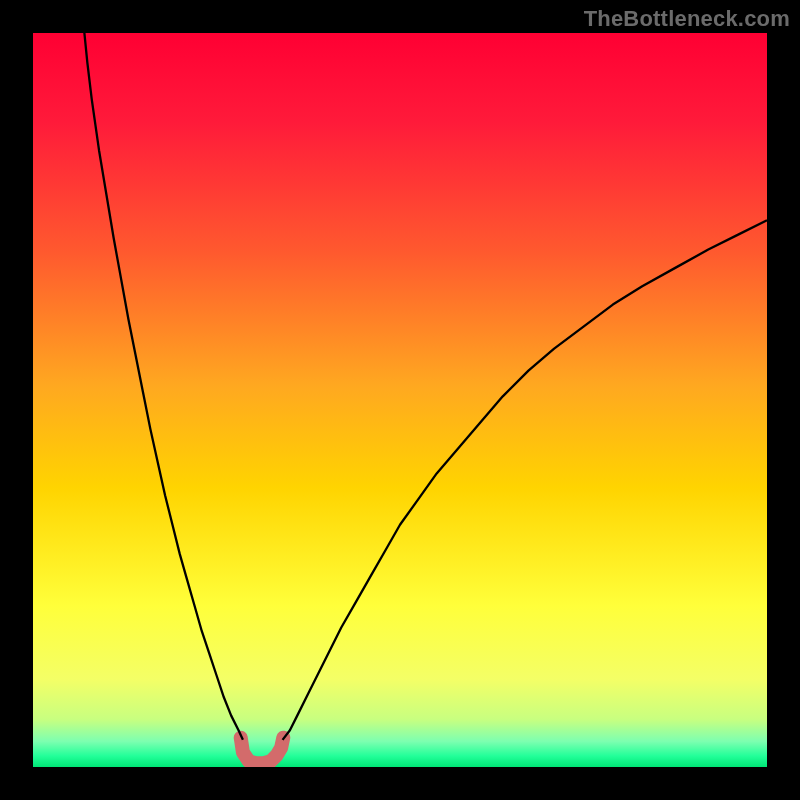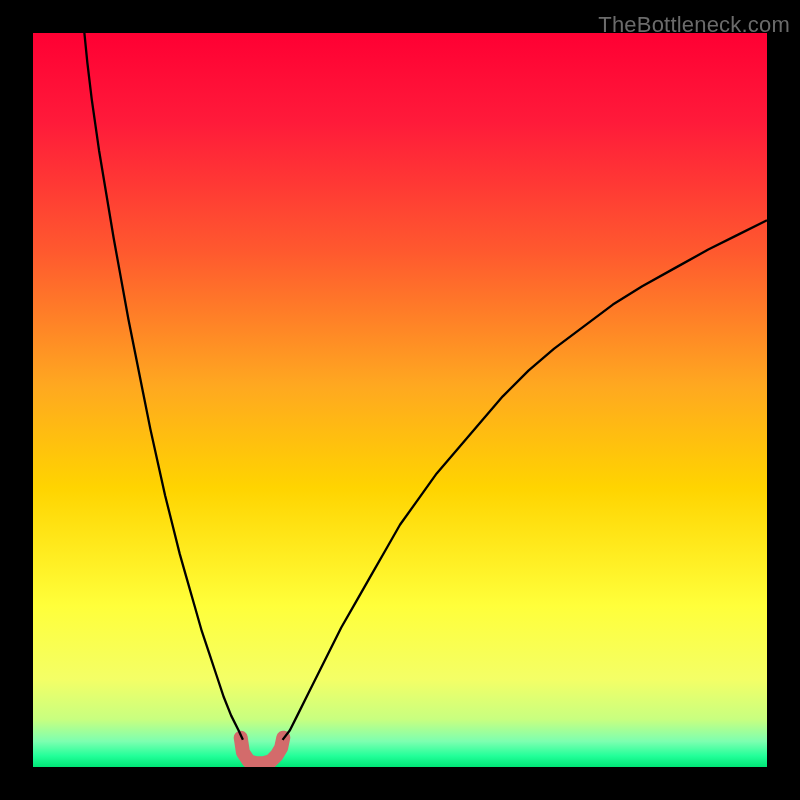--- a/index.html
+++ b/index.html
@@ -12,25 +12,25 @@
     font-family: Arial, Helvetica, sans-serif;
   }
   .stage {
     position: relative;
     width: 800px;
     height: 800px;
     background: #000;
   }
   .watermark {
     position: absolute;
-    top: 12px;
+    top: 6px;
     right: 10px;
     color: #6b6b6b;
     font-size: 22px;
-    font-weight: 400;
+    font-weight: 700;
     letter-spacing: 0.2px;
     user-select: none;
     z-index: 50;
     margin-left: 45px;
   }
   svg.chart {
     position: absolute;
     inset: 0;
     width: 800px;
     height: 800px;

